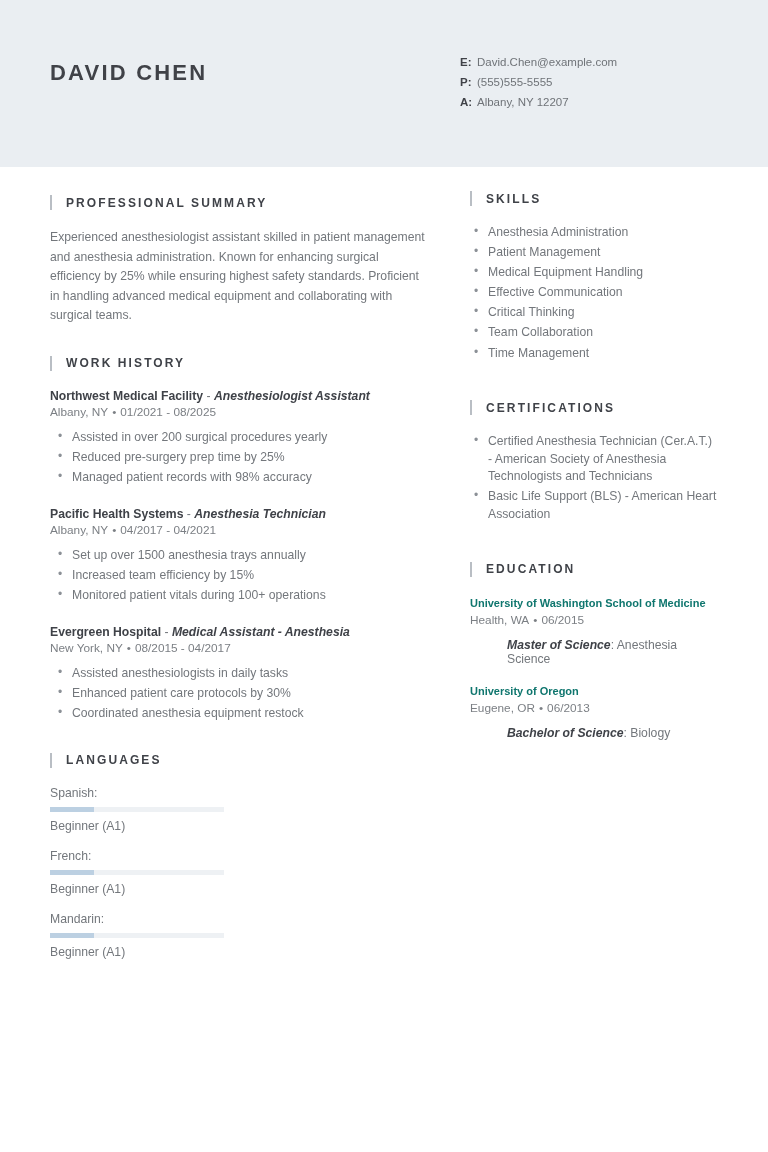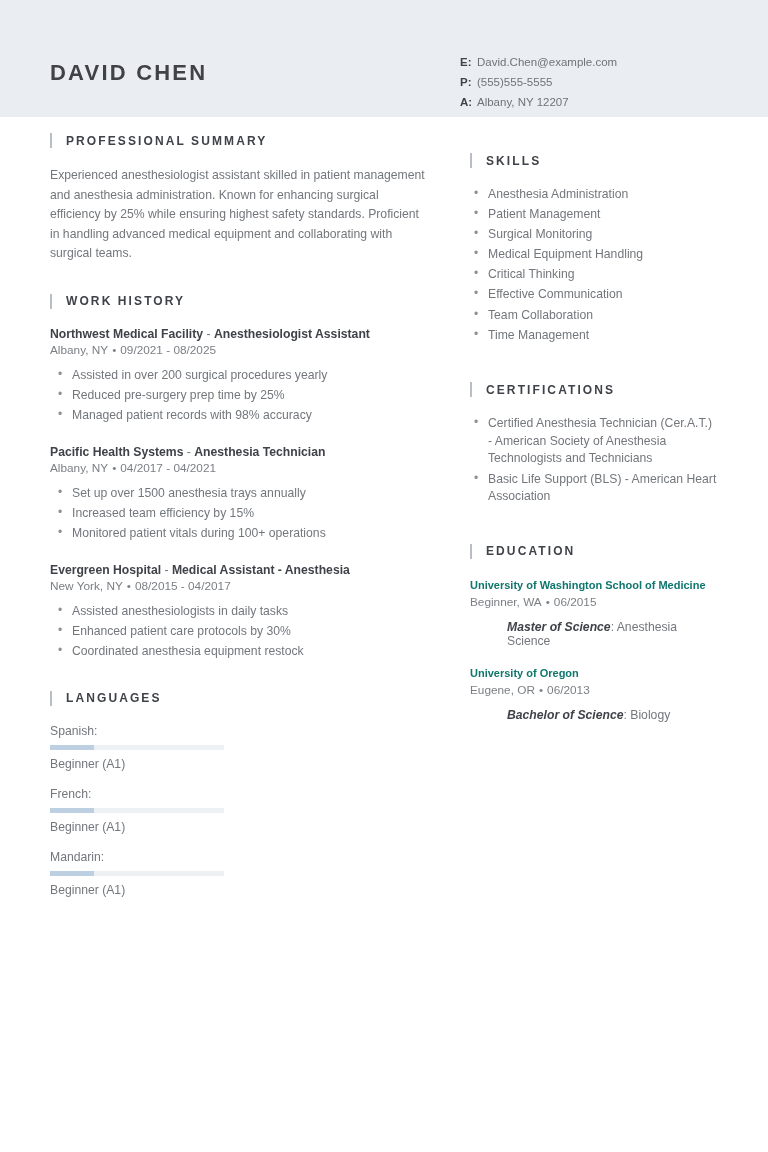--- a/index.html
+++ b/index.html
@@ -8,21 +8,21 @@
     background: #ffffff;
     font-family: "Liberation Sans", sans-serif;
     color: #6f7378;
     -webkit-font-smoothing: antialiased;
   }
   .page { position: relative; width: 768px; height: 1152px; overflow: hidden; }
 
   
   .header {
     background: #eaeef2;
-    height: 117px;
+    height: 167px;
     padding: 52px 50px 0 50px;
     display: flex;
     align-items: flex-start;
   }
   .name {
     font-size: 22px;
     font-weight: bold;
     letter-spacing: 2.2px;
     color: #404248;
     width: 410px;
@@ -33,23 +33,23 @@
   .contact-key {
     font-weight: bold;
     color: #404248;
     width: 17px;
     flex: none;
   }
   .contact-val { white-space: nowrap; }
 
   
   .body { display: flex; padding: 0 50px; }
-  .col-left  { width: 378px; flex: none; padding-top: 16px; }
+  .col-left  { width: 378px; flex: none; padding-top: 28px; }
   .col-gap   { width: 42px; flex: none; }
-  .col-right { width: 248px; flex: none; padding-top: 36px; }
+  .col-right { width: 248px; flex: none; padding-top: 24px; }
 
   
   .sec-head {
     display: flex;
     align-items: center;
     margin-bottom: 18px;
   }
   .sec-bar {
     width: 2px; height: 15px;
     background: #b9bec4;
@@ -73,20 +73,21 @@
 
   
   .job { margin-bottom: 20px; }
   .job-line {
     font-size: 12.2px;
     color: #3f4248;
     font-weight: bold;
     margin-bottom: 2px;
   }
   .job-title {
+    font-style: italic;
     font-weight: bold;
     color: #3f4248;
   }
   .job-dash { font-weight: normal; color: #6f7378; }
   .job-meta {
     font-size: 11.8px;
     color: #7b7f84;
     margin-bottom: 9px;
   }
   .job-meta .dot { padding: 0 4px; }
@@ -199,21 +200,21 @@
       </div>
 
       <div class="sec">
         <div class="sec-head">
           <div class="sec-bar"></div>
           <div class="sec-title">WORK HISTORY</div>
         </div>
         <div id="jobs">
             <div class="job">
               <div class="job-line"><span>Northwest Medical Facility</span><span class="job-dash"> - </span><span class="job-title">Anesthesiologist Assistant</span></div>
-              <div class="job-meta"><span>Albany, NY</span><span class="dot">•</span><span>09/2021 - 08/2025</span></div>
+              <div class="job-meta"><span>Albany, NY</span><span class="dot">•</span><span>01/2021 - 08/2025</span></div>
               <ul class="blist">
                 <li>Assisted in over 200 surgical procedures yearly</li>
                 <li>Reduced pre-surgery prep time by 25%</li>
                 <li>Managed patient records with 98% accuracy</li>
               </ul>
             </div>
             <div class="job">
               <div class="job-line"><span>Pacific Health Systems</span><span class="job-dash"> - </span><span class="job-title">Anesthesia Technician</span></div>
               <div class="job-meta"><span>Albany, NY</span><span class="dot">•</span><span>04/2017 - 04/2021</span></div>
               <ul class="blist">
@@ -271,24 +272,23 @@
     <div class="col-right">
 
       <div class="sec">
         <div class="sec-head">
           <div class="sec-bar"></div>
           <div class="sec-title">SKILLS</div>
         </div>
         <ul class="rlist" id="skills">
             <li>Anesthesia Administration</li>
             <li>Patient Management</li>
-            <li>Surgical Monitoring</li>
             <li>Medical Equipment Handling</li>
+            <li>Effective Communication</li>
             <li>Critical Thinking</li>
-            <li>Effective Communication</li>
             <li>Team Collaboration</li>
             <li>Time Management</li>
           </ul>
       </div>
 
       <div class="sec" style="margin-top:38px;">
         <div class="sec-head">
           <div class="sec-bar"></div>
           <div class="sec-title">CERTIFICATIONS</div>
         </div>
@@ -299,21 +299,21 @@
       </div>
 
       <div class="sec" style="margin-top:38px;">
         <div class="sec-head">
           <div class="sec-bar"></div>
           <div class="sec-title">EDUCATION</div>
         </div>
         <div id="edu">
             <div class="edu">
               <div class="edu-school">University of Washington School of Medicine</div>
-              <div class="edu-meta"><span>Beginner, WA</span><span class="dot">•</span><span>06/2015</span></div>
+              <div class="edu-meta"><span>Health, WA</span><span class="dot">•</span><span>06/2015</span></div>
               <div class="edu-degree"><b>Master of Science</b><span>: Anesthesia Science</span></div>
             </div>
             <div class="edu">
               <div class="edu-school">University of Oregon</div>
               <div class="edu-meta"><span>Eugene, OR</span><span class="dot">•</span><span>06/2013</span></div>
               <div class="edu-degree"><b>Bachelor of Science</b><span>: Biology</span></div>
             </div>
           </div>
       </div>
 

